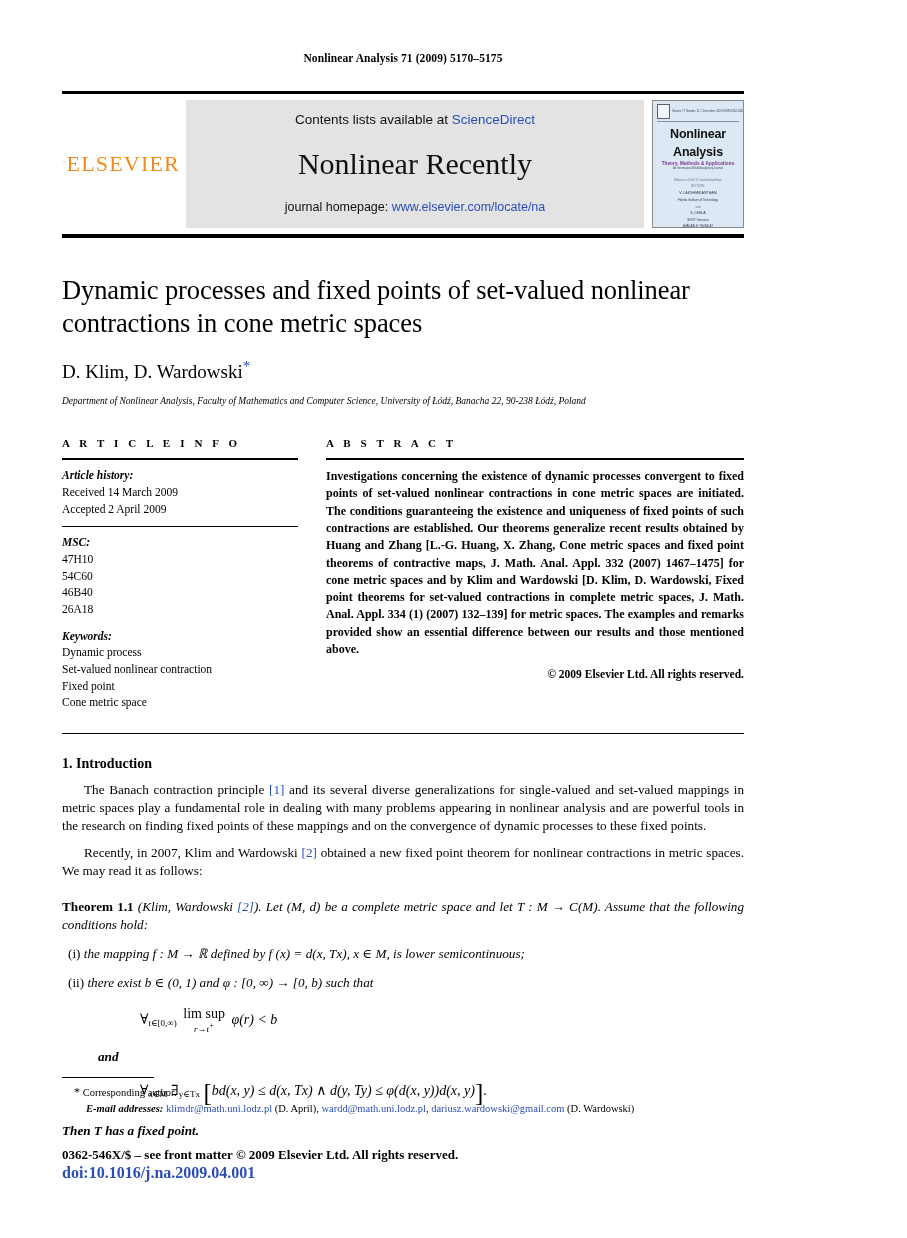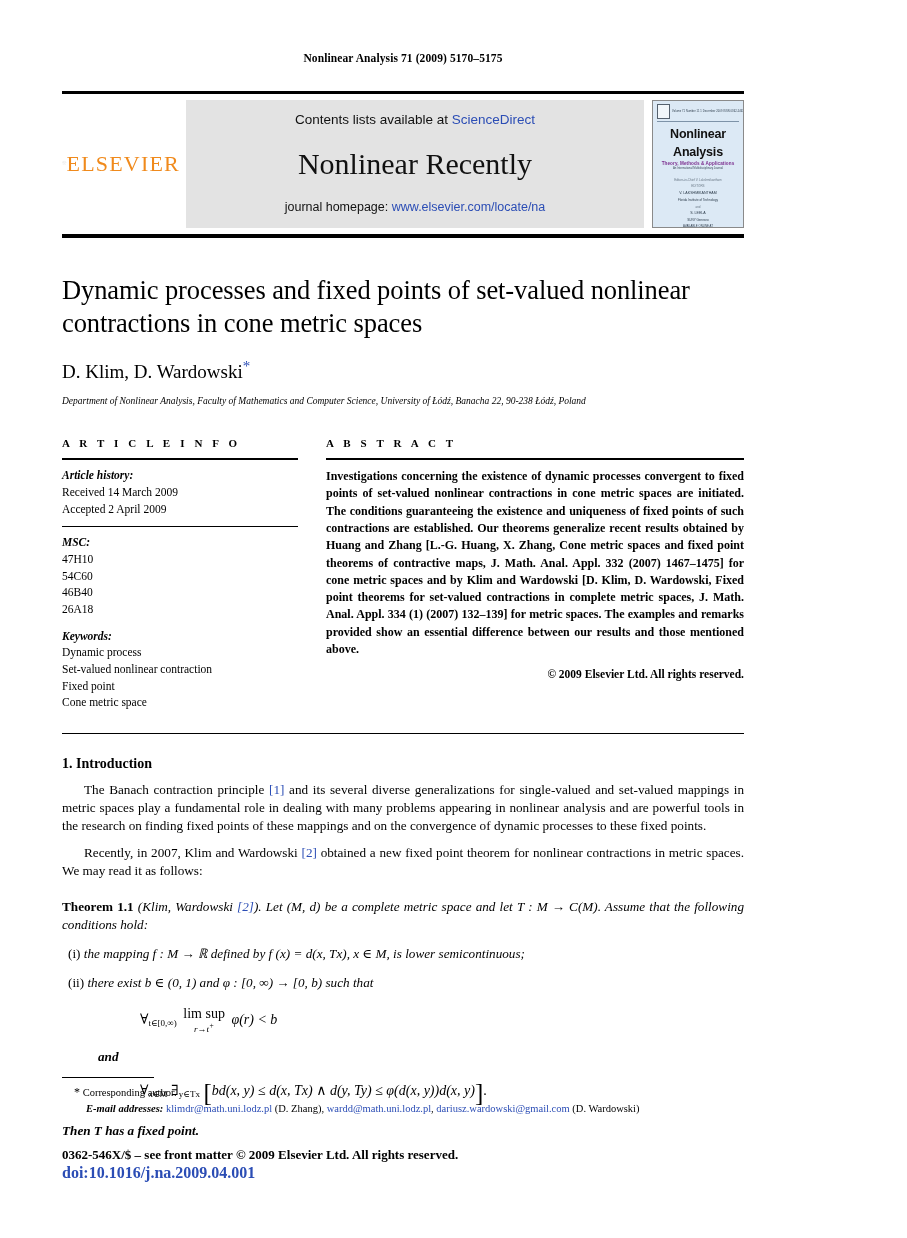--- a/index.html
+++ b/index.html
@@ -510,20 +510,20 @@
 
   <div class="footnote-wrap">
     <div class="fn-rule"></div>
     <div class="fn-line">
       <span class="fn-star">*</span>
       <span>Corresponding author.</span>
     </div>
     <div class="fn-line" style="padding-left:24px">
       <span class="fn-em">E-mail addresses:</span>
       <span class="fn-mail">klimdr@math.uni.lodz.pl</span>
-      <span>(D. Zhang)</span><span>, </span><span class="fn-mail">wardd@math.uni.lodz.pl</span><span>, </span><span class="fn-mail">dariusz.wardowski@gmail.com</span>
+      <span>(D. April)</span><span>, </span><span class="fn-mail">wardd@math.uni.lodz.pl</span><span>, </span><span class="fn-mail">dariusz.wardowski@gmail.com</span>
       <span>(D. Wardowski)</span>
     </div>
     <div class="imprint">0362-546X/$ – see front matter © 2009 Elsevier Ltd. All rights reserved.</div>
     <div class="doi">doi:10.1016/j.na.2009.04.001</div>
   </div>
 
 </div>
 
 </body></html>

